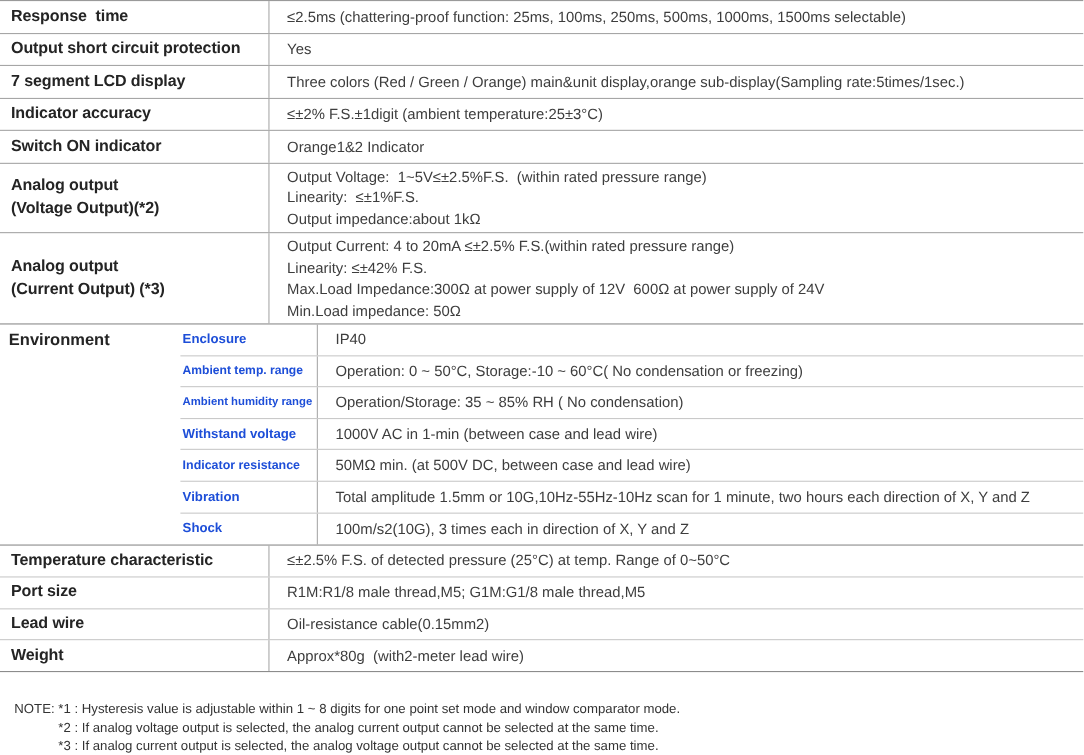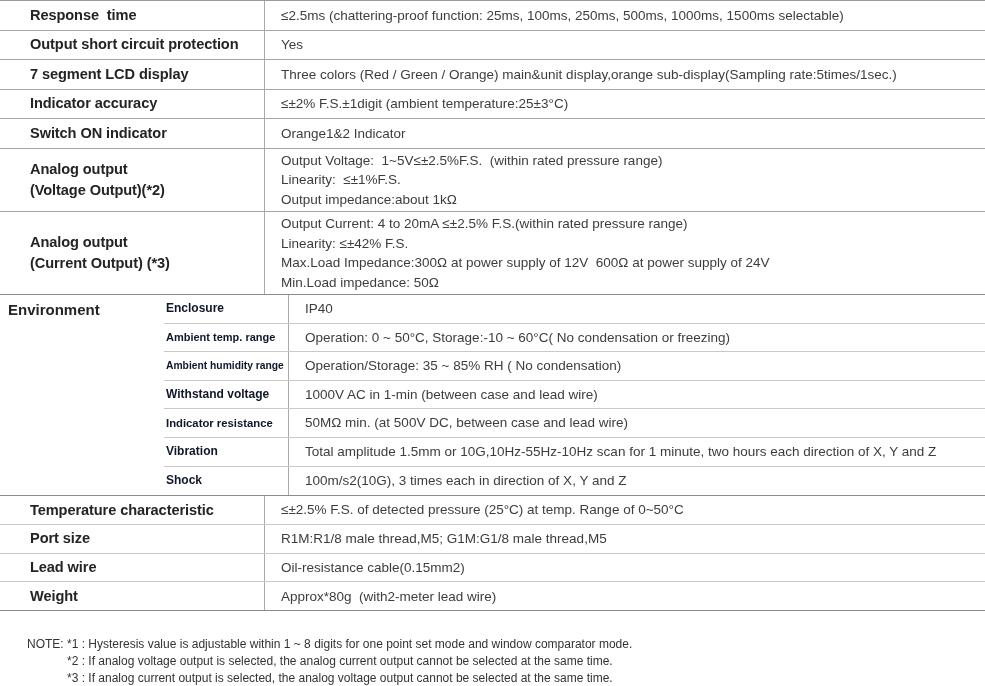--- a/index.html
+++ b/index.html
@@ -11,21 +11,21 @@
   .spec-table { width:985px; border-top:1px solid #9a9a9a; }
 
   
   .row { display:flex; box-sizing:border-box; border-bottom:1px solid #a6a6a6; min-height:29.5px; }
   .row .label {
     width:245px; box-sizing:border-box;
     border-right:1px solid #a9a9a9;
     padding:2px 6px 2px 10px;
     font-weight:bold; font-size:14.6px; color:#242424;
     display:flex; align-items:center;
-    white-space:pre-wrap; line-height:21px; letter-spacing:-0.1px;margin-left:20px;
+    white-space:pre-wrap; line-height:21px; letter-spacing:-0.1px;
   }
   .value {
     flex:1; box-sizing:border-box;
     padding:2px 8px 2px 16px;
     font-size:13.5px; color:#3d3d3d;
     display:flex; flex-direction:column; justify-content:center;
     white-space:pre-wrap; line-height:19.5px;
   }
   .row.multi { align-items:stretch; }
   .row.multi .value { justify-content:space-between; padding-top:2px; }
@@ -39,33 +39,33 @@
     padding:6px 2px 0 8px;
     font-weight:bold; font-size:15px; color:#242424;
   }
   .env-rows { flex:1; }
   .env-row { display:flex; box-sizing:border-box; min-height:28.6px; border-bottom:1px solid #c9c9c9; }
   .env-row:last-child { border-bottom:none; }
   .env-row .sub-label {
     width:125px; box-sizing:border-box;
     border-right:1px solid #a9a9a9;
     padding:1px 2px 1px 2px;
-    font-weight:bold; font-size:12px; color:#0f172a;
+    font-weight:bold; font-size:12px; color:#1d4ed8;
     display:flex; align-items:center; line-height:1.15;
   }
   .env-row:nth-child(2) .sub-label { font-size:11px; }
   .env-row:nth-child(3) .sub-label { font-size:10.3px; }
   .env-row:nth-child(5) .sub-label { font-size:11.3px; }
 
   
   .row.bottom { border-bottom:1px solid #c9c9c9; min-height:28.75px; }
   .row.bottom.last { border-bottom:1px solid #8c8c8c; }
 
   
-  .note { display:flex; margin-top:25px; padding-left:27px; font-size:12px; color:#333; }
+  .note { display:flex; margin-top:25px; padding-left:0; font-size:12px; color:#333;margin-left:13px; }
   .note-prefix { width:40px; flex:none; line-height:17px; }
   .note-lines { flex:1; }
   .note-lines div { line-height:17px; white-space:pre-wrap; }
 </style>
 </head>
 <body>
 
 <div class="spec-table">
 
   <div class="row">

